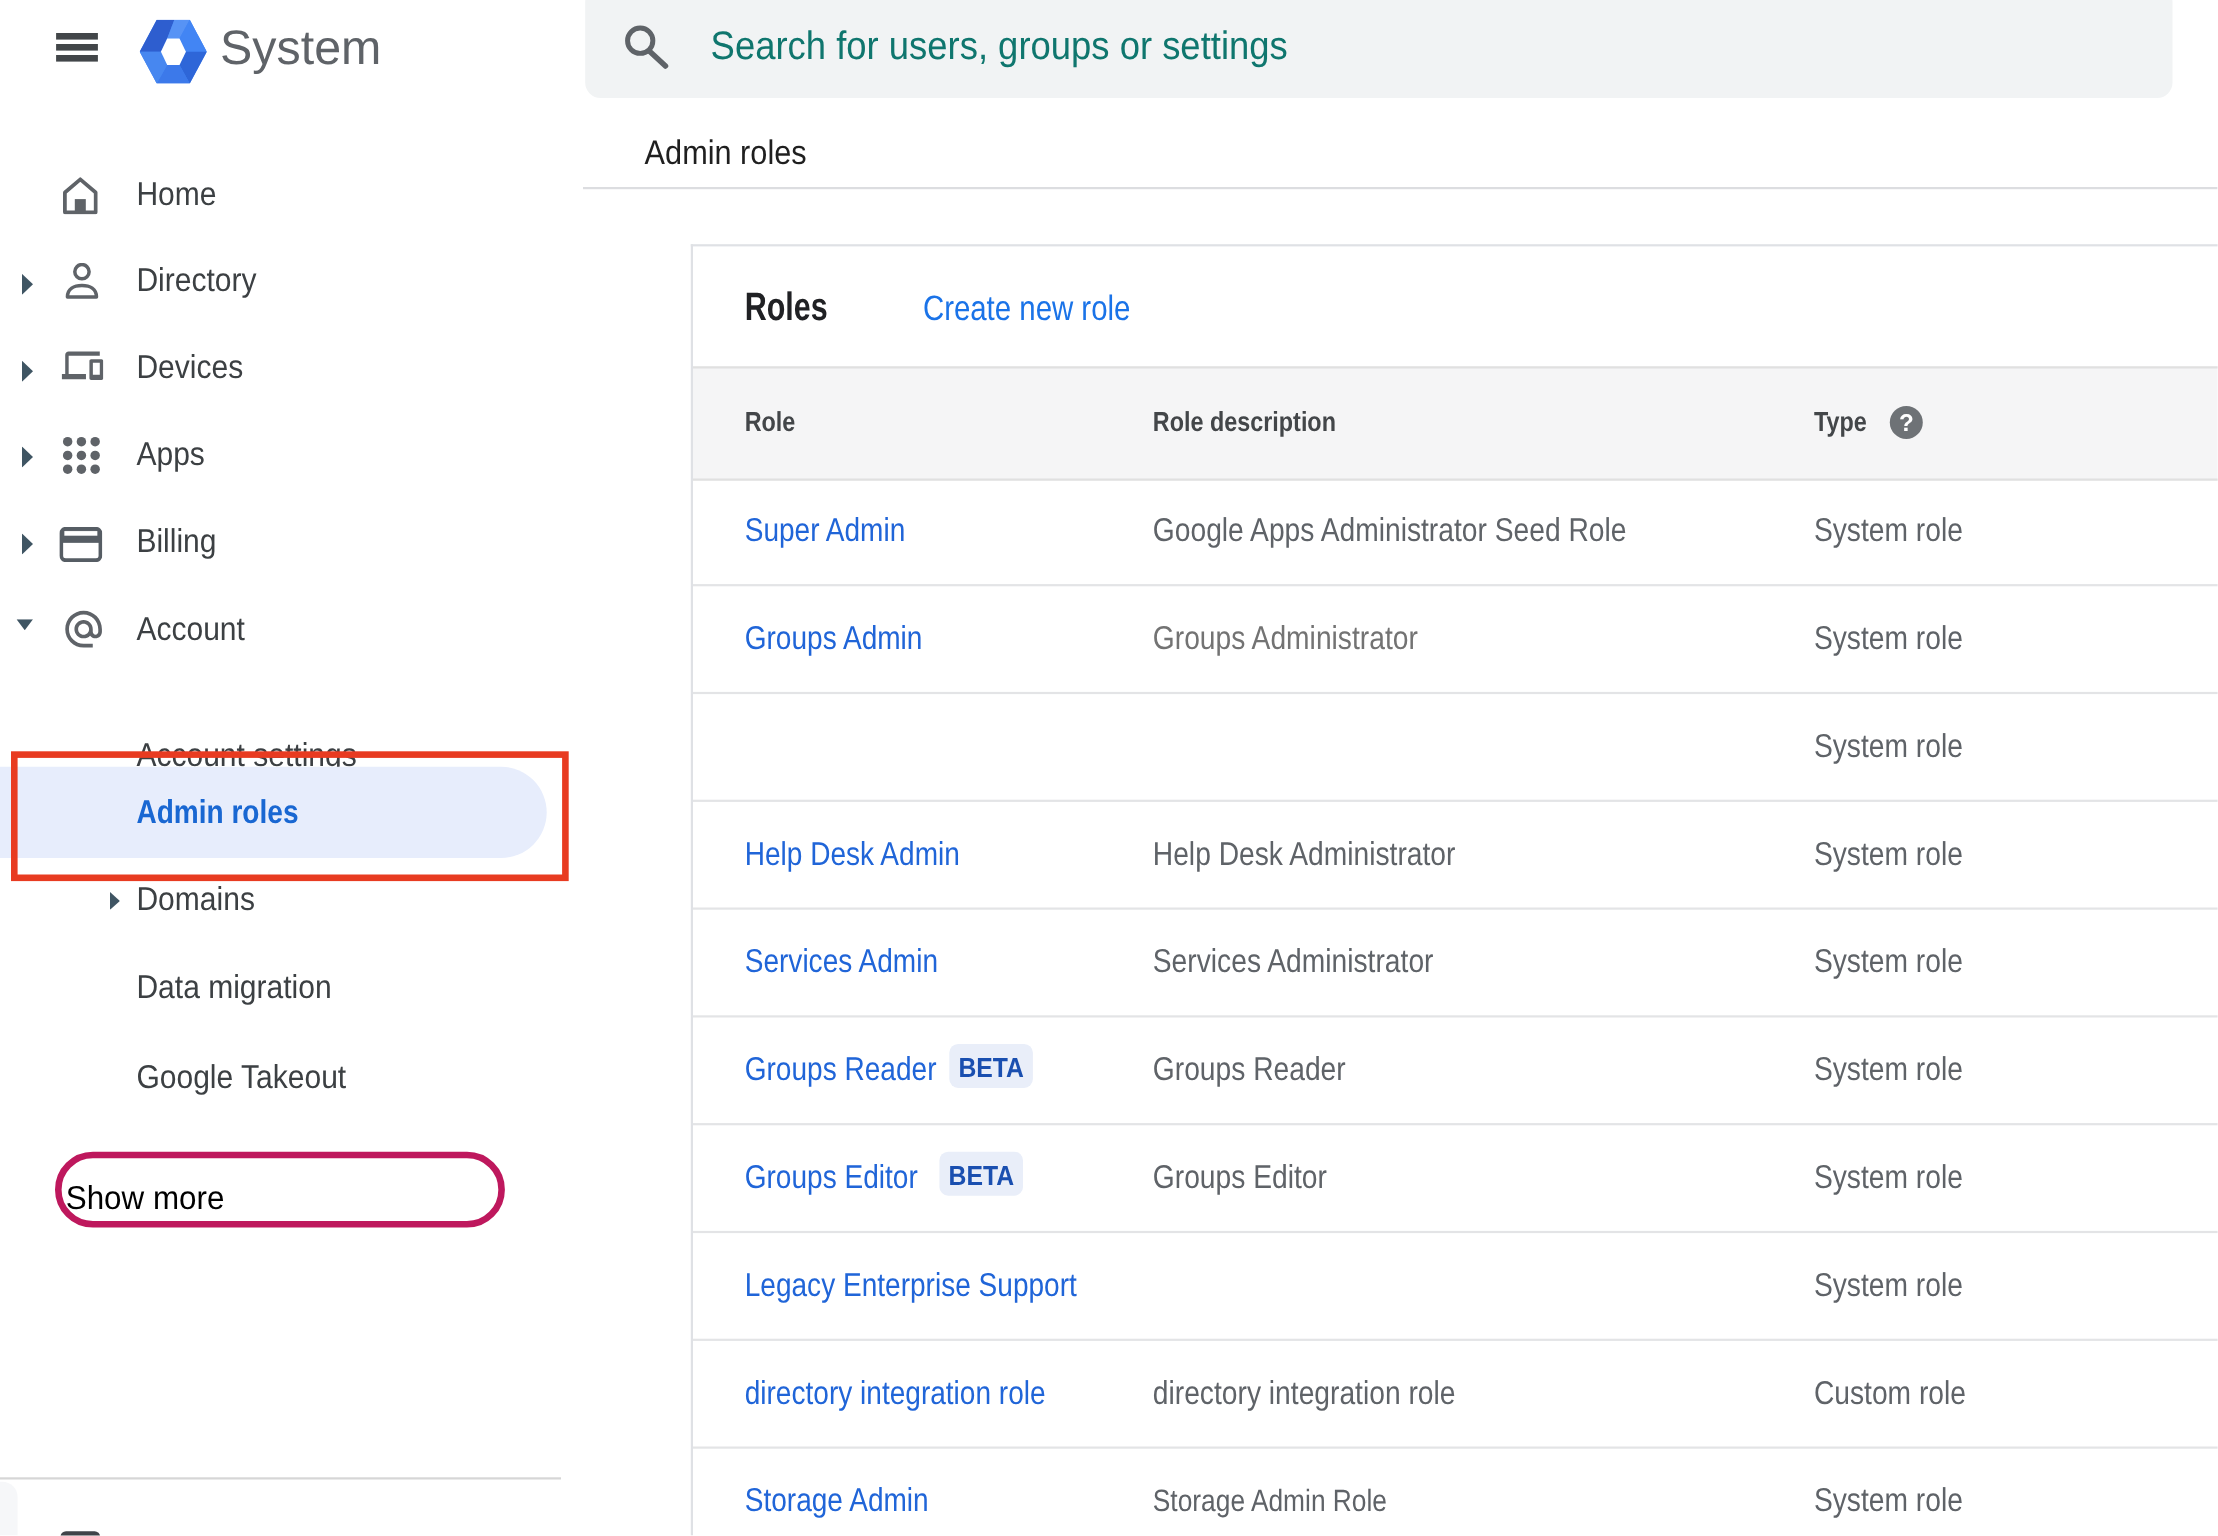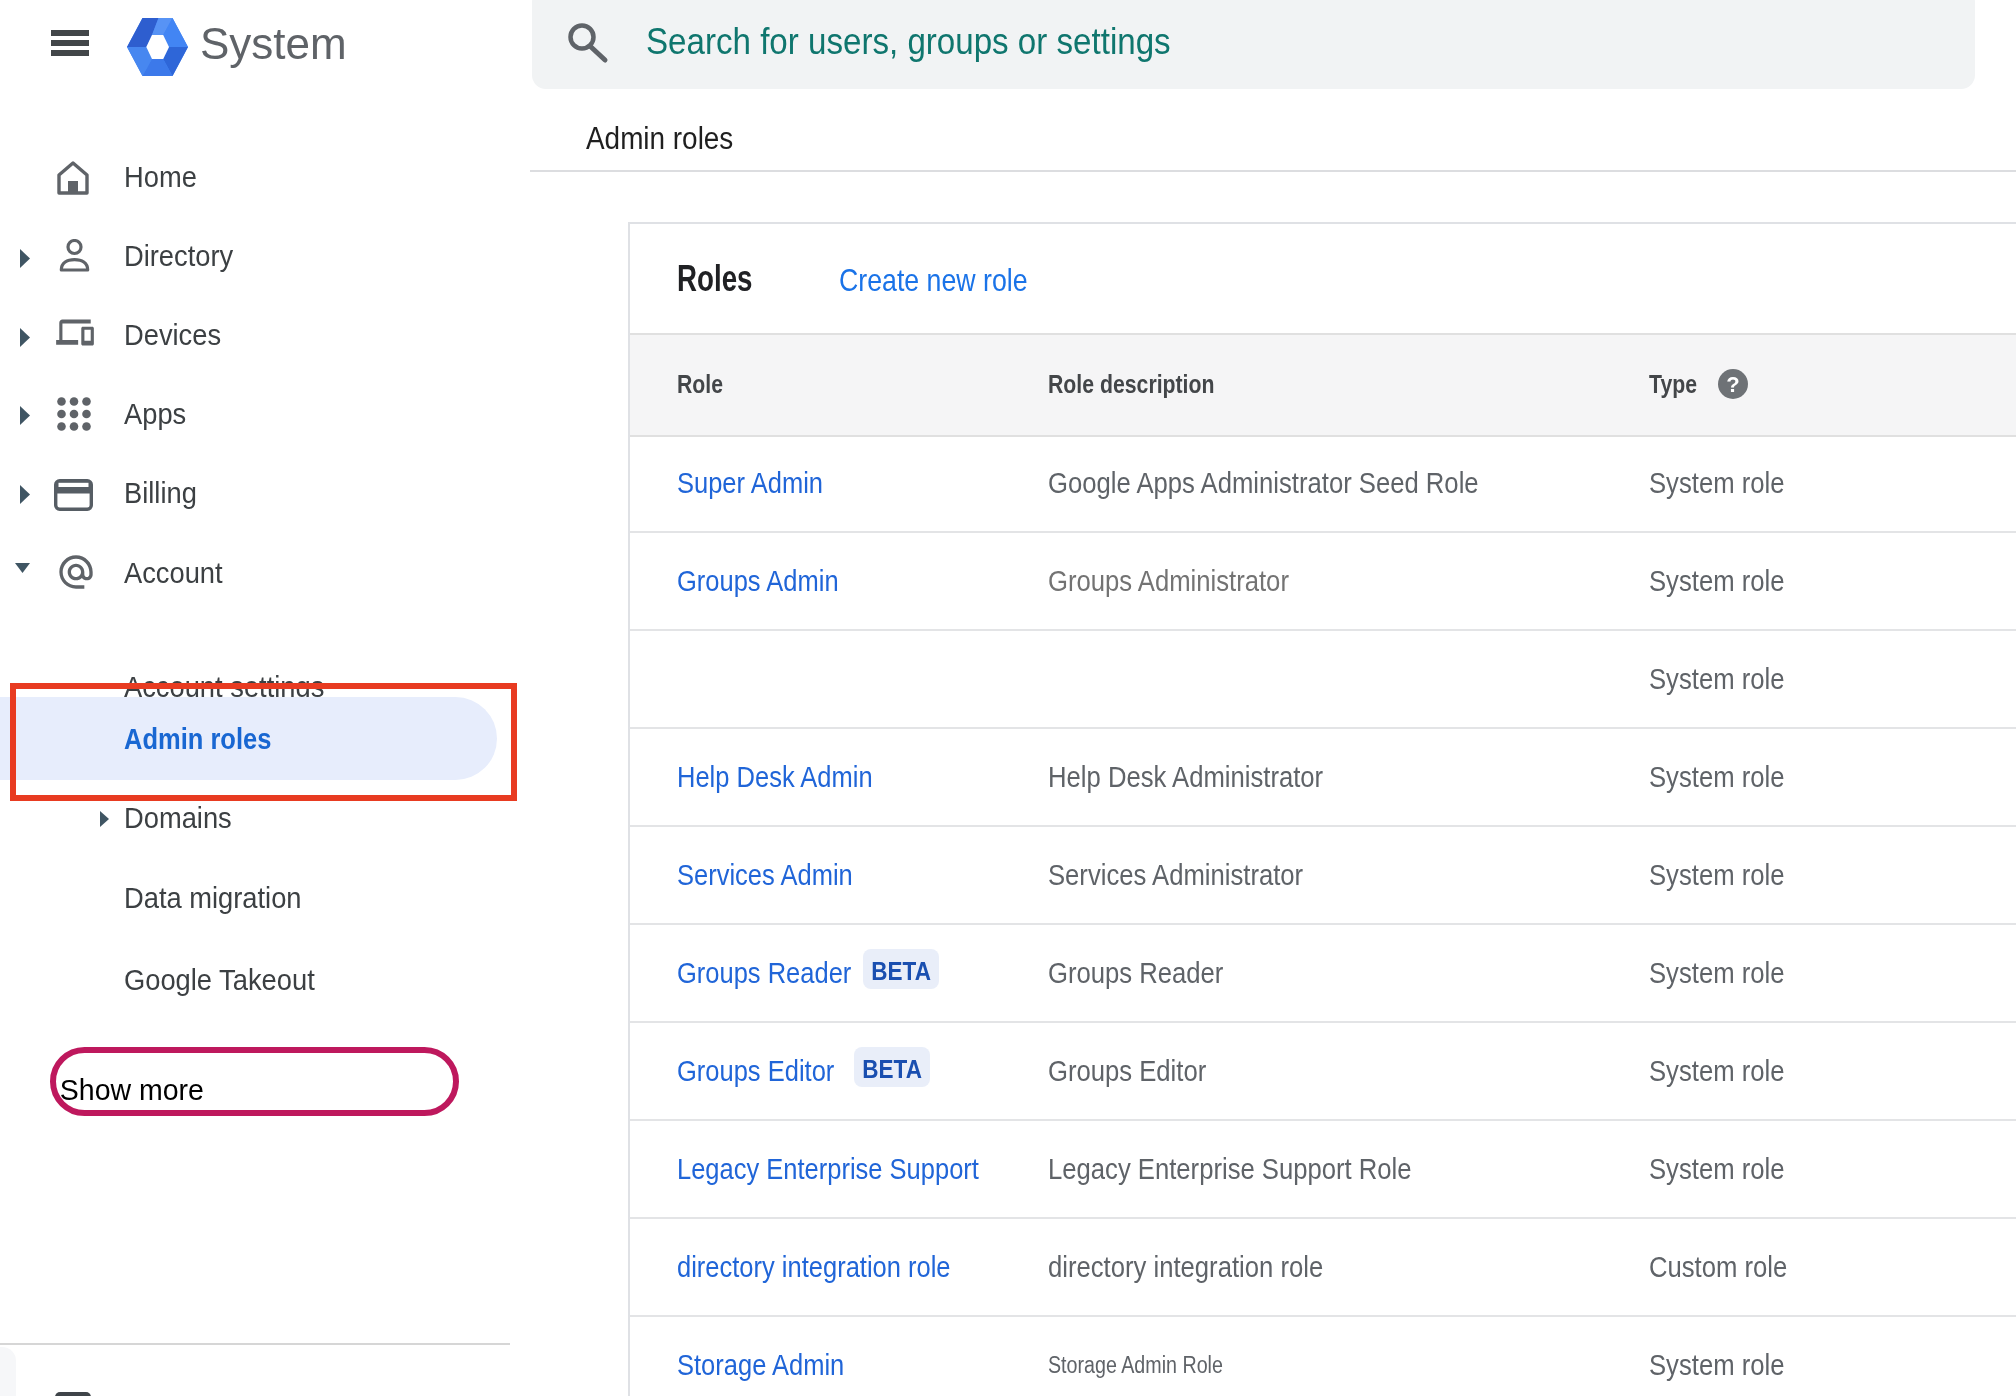--- a/index.html
+++ b/index.html
@@ -162,27 +162,26 @@
   <div style="position:absolute;left:1019px;top:26px;height:44px;line-height:44px;font-size:30px;color:#5f6368;"><span class="sx" style="transform:scaleX(.855);">System role</span></div>
 </div>
 <div style="position:relative;width:1388px;height:98px;border-bottom:2px solid #e3e4e6;box-sizing:border-box;">
   <div style="position:absolute;left:47px;top:26px;height:44px;line-height:44px;font-size:30px;color:#2065d8;"><span class="sx" style="transform:scaleX(.85);">Groups Editor</span></div>
         <div style="position:absolute;left:224px;top:24px;width:76px;height:40px;border-radius:8px;background:#e9eef9;text-align:center;line-height:44px;font-size:25px;font-weight:bold;color:#1a4fb0;"><span class="sx" style="transform:scaleX(.9);transform-origin:50% 50%;">BETA</span></div>
         <div style="position:absolute;left:418px;top:26px;height:44px;line-height:44px;font-size:30px;color:#5f6368;"><span class="sx" style="transform:scaleX(.855);">Groups Editor</span></div>
   <div style="position:absolute;left:1019px;top:26px;height:44px;line-height:44px;font-size:30px;color:#5f6368;"><span class="sx" style="transform:scaleX(.855);">System role</span></div>
 </div>
 <div style="position:relative;width:1388px;height:98px;border-bottom:2px solid #e3e4e6;box-sizing:border-box;">
   <div style="position:absolute;left:47px;top:26px;height:44px;line-height:44px;font-size:30px;color:#2065d8;"><span class="sx" style="transform:scaleX(.85);">Legacy Enterprise Support</span></div>
-        <div style="position:absolute;left:418px;top:26px;height:44px;line-height:44px;font-size:30px;color:#5f6368;"><span class="sx" style="transform:scaleX(.855);">Legacy Enterprise Support Role</span></div>
   <div style="position:absolute;left:1019px;top:26px;height:44px;line-height:44px;font-size:30px;color:#5f6368;"><span class="sx" style="transform:scaleX(.855);">System role</span></div>
 </div>
 <div style="position:relative;width:1388px;height:98px;border-bottom:2px solid #e3e4e6;box-sizing:border-box;">
   <div style="position:absolute;left:47px;top:26px;height:44px;line-height:44px;font-size:30px;color:#2065d8;"><span class="sx" style="transform:scaleX(.85);">directory integration role</span></div>
         <div style="position:absolute;left:418px;top:26px;height:44px;line-height:44px;font-size:30px;color:#5f6368;"><span class="sx" style="transform:scaleX(.855);">directory integration role</span></div>
   <div style="position:absolute;left:1019px;top:26px;height:44px;line-height:44px;font-size:30px;color:#5f6368;"><span class="sx" style="transform:scaleX(.855);">Custom role</span></div>
 </div>
 <div style="position:relative;width:1388px;height:98px;border-bottom:2px solid #e3e4e6;box-sizing:border-box;">
   <div style="position:absolute;left:47px;top:26px;height:44px;line-height:44px;font-size:30px;color:#2065d8;"><span class="sx" style="transform:scaleX(.85);">Storage Admin</span></div>
-        <div style="position:absolute;left:418px;top:26px;height:44px;line-height:44px;font-size:23px;color:#5f6368;"><span class="sx" style="transform:scaleX(.855);">Storage Admin Role</span></div>
+        <div style="position:absolute;left:418px;top:26px;height:44px;line-height:44px;font-size:28px;color:#5f6368;"><span class="sx" style="transform:scaleX(.855);">Storage Admin Role</span></div>
   <div style="position:absolute;left:1019px;top:26px;height:44px;line-height:44px;font-size:30px;color:#5f6368;"><span class="sx" style="transform:scaleX(.855);">System role</span></div>
 </div>
 </div>
 </div>
 
 </body></html>

